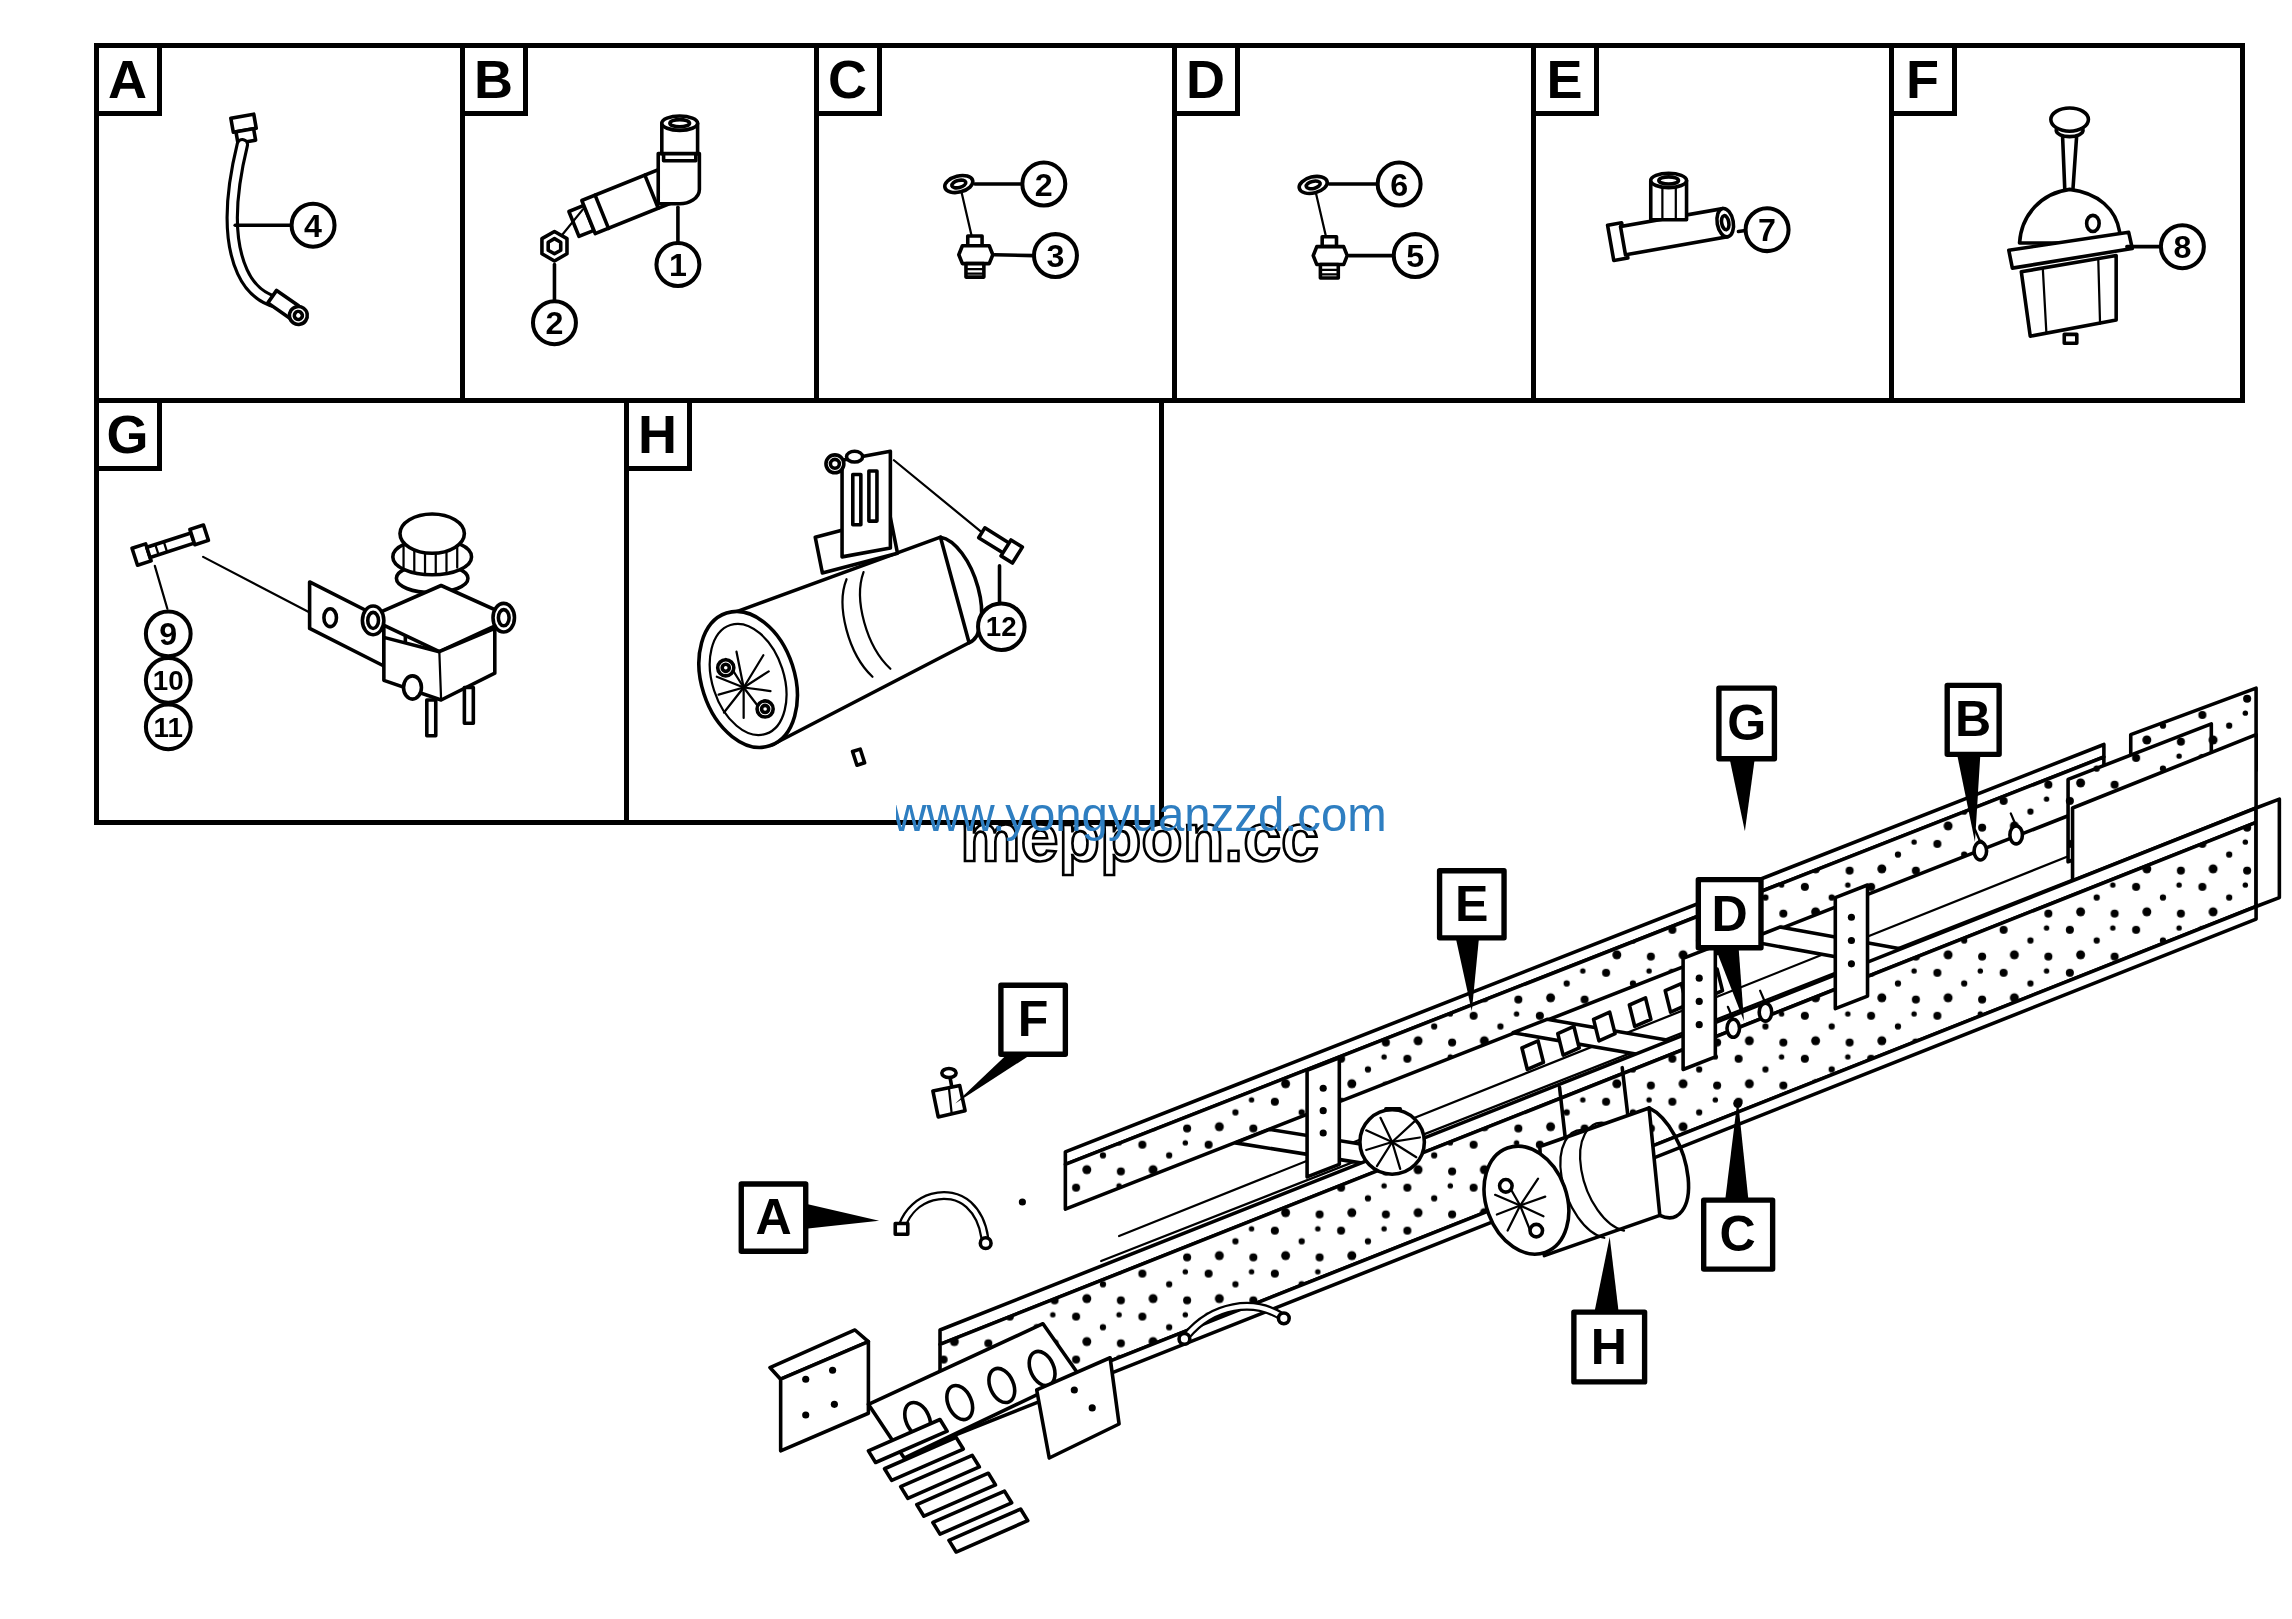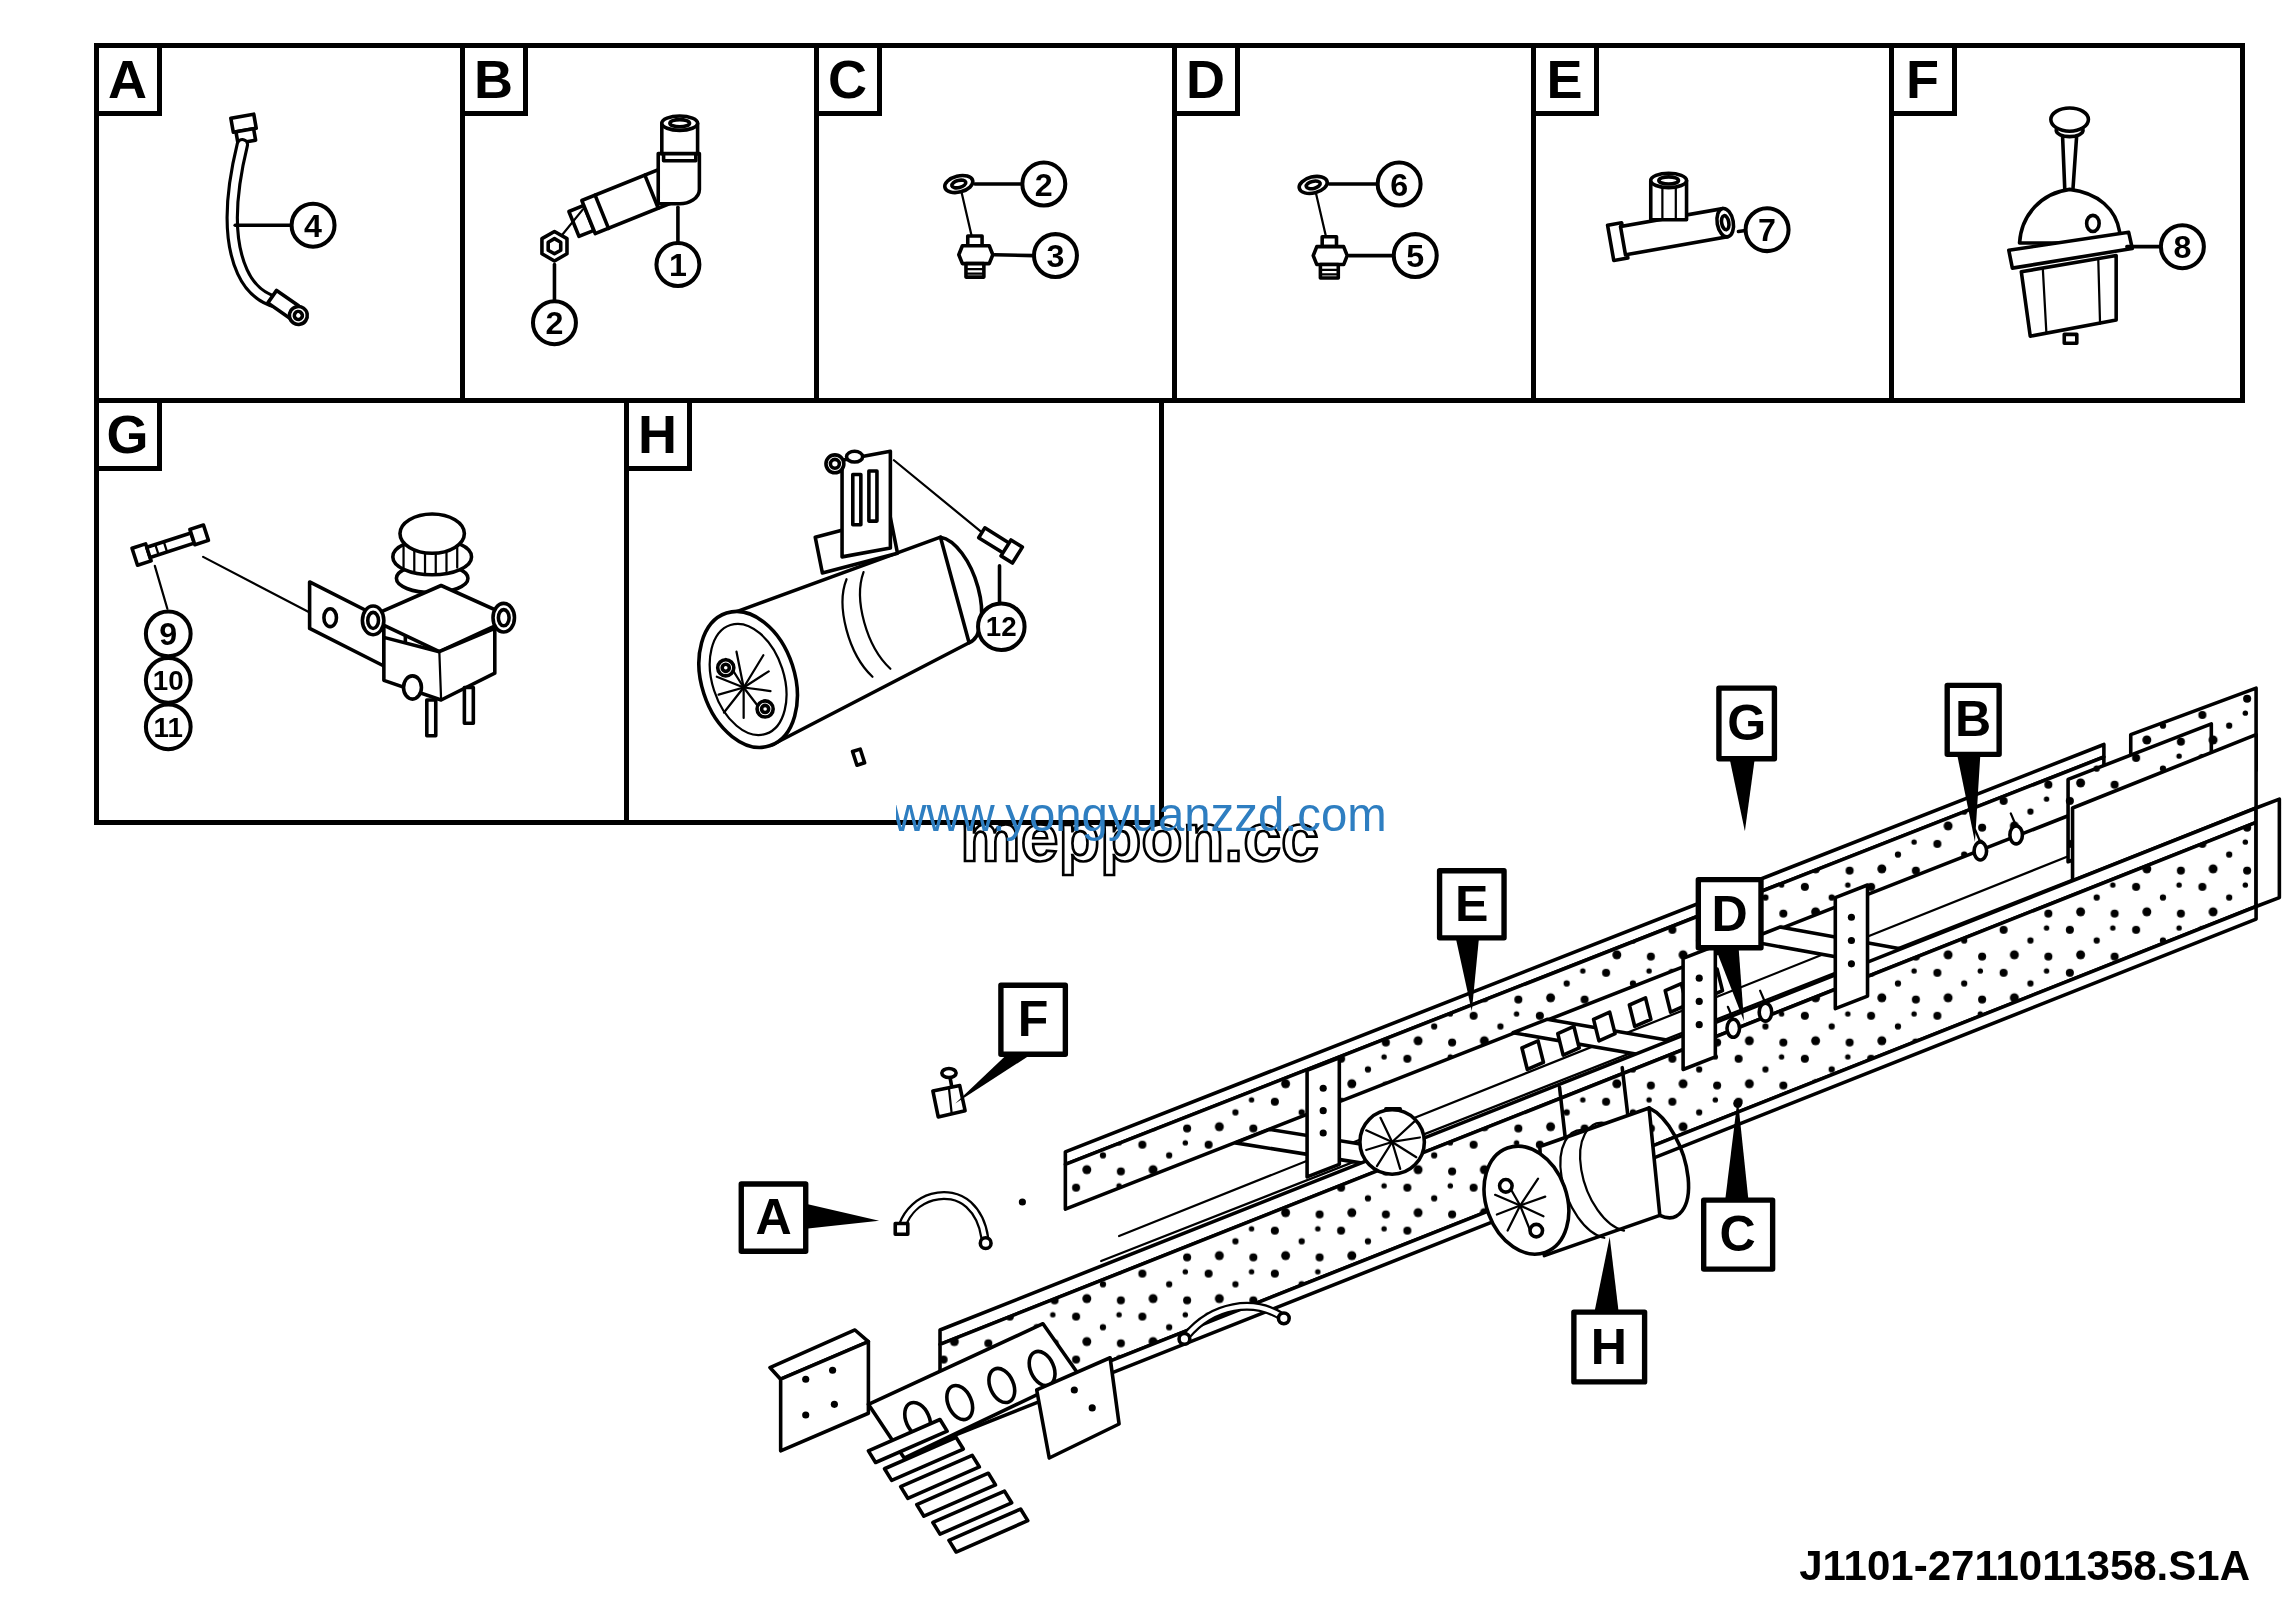--- a/index.html
+++ b/index.html
@@ -474,16 +474,15 @@
       <rect x="938" y="725" width="79" height="78" class="fw6"></rect>
       <text x="977" y="783" class="bigletter">H</text>
     </g>
   </svg>
 
   <svg class="wm" width="537" height="134" viewBox="0 0 600 150">
     <text x="272" y="104" text-anchor="middle" font-size="76" font-weight="bold" fill="#ffffff" stroke="#000000" stroke-width="3">meppon.cc</text>
     <text x="272" y="70" text-anchor="middle" font-size="53" fill="#2E7EC1">www.yongyuanzzd.com</text>
   </svg>
 
-  <div class="partnum">J1101-2711011358.S1A</div>
 
 </div>
 
 
 </body></html>

